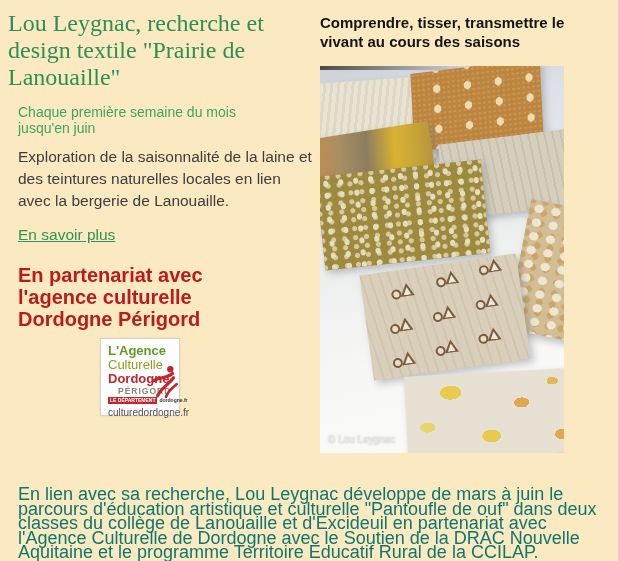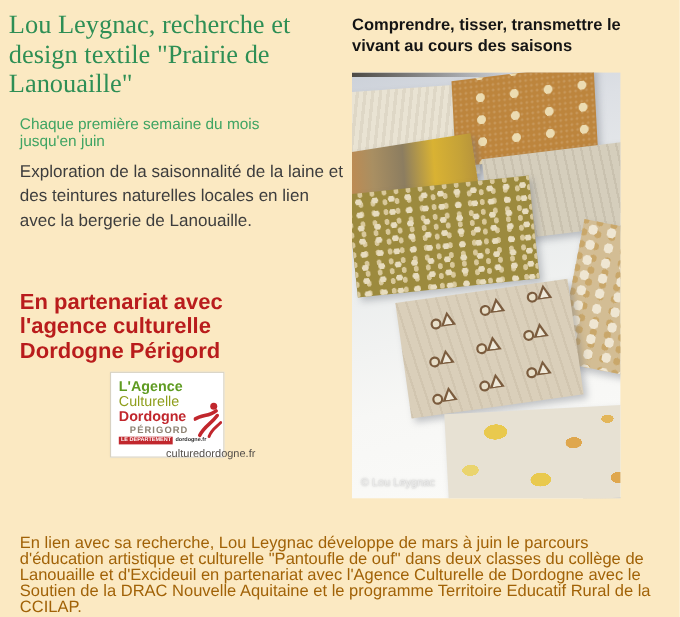--- a/index.html
+++ b/index.html
@@ -36,38 +36,38 @@
   }
   .partnership {
     position: absolute; left: 18px; top: 264px; width: 260px;
     font-size: 20px; line-height: 22px; font-weight: 700;
     color: #b91c1c;
   }
 
   
   .logo-box {
     position: absolute; left: 100px; top: 338px;
-    width: 104px; height: 78px;
+    width: 80px; height: 78px;
     background: #ffffff;
     border: 1px solid #d8d2c2;
     padding: 5px 6px 1px 7px;
     box-shadow: 0 0 2px rgba(0,0,0,0.08);
   }
   .logo-l1 { font-size: 13px; line-height: 14px; font-weight: 700; color: #5f9b22; }
   .logo-l2 { font-size: 13px; line-height: 14px; font-weight: 400; color: #8f9e1c; }
   .logo-l3 { font-size: 13px; line-height: 14px; font-weight: 700; color: #c1272d; }
   .logo-l4 { font-size: 8.5px; line-height: 10px; font-weight: 700; letter-spacing: 1px; color: #8d8272; padding-left: 10px; }
   .logo-banner { display: flex; align-items: center; gap: 2px; margin-top: 1px; }
   .logo-banner-chip {
     background: #c1272d; color: #ffffff;
     font-size: 5px; line-height: 7px; font-weight: 700;
     padding: 0 2px; white-space: nowrap;
   }
   .logo-banner-right { font-size: 5px; line-height: 7px; font-weight: 700; color: #333333; white-space: nowrap; }
-  .logo-site { font-size: 10px; line-height: 13px; color: #55504a; margin-top: 2px; margin-left: 43px; }
+  .logo-site { font-size: 10px; line-height: 13px; color: #55504a; margin-top: 2px; }
   .dancer { position: absolute; right: 1px; top: 26px; width: 26px; height: 34px; }
 
   
   .right-heading {
     position: absolute; left: 320px; top: 13px; width: 272px;
     font-size: 15px; line-height: 19px; font-weight: 700;
     color: #141414;
   }
 
   
@@ -169,32 +169,33 @@
   }
   .photo-caption {
     position: absolute; left: 8px; bottom: 8px;
     font-size: 10px; color: rgba(235,235,235,0.95);
     text-shadow: 0 0 2px rgba(120,120,120,0.6);
   }
 
   
   .footer-text {
     position: absolute; left: 18px; top: 487px; width: 584px;
-    font-size: 15px; line-height: 14.5px;
-    color: #a16207;
+    font-size: 18px; line-height: 14.5px;
+    color: #0f766e;
   }
 </style>
 </head>
 <body>
 
 <div class="canvas">
 
   <h1 class="title">Lou Leygnac, recherche et design textile "Prairie de Lanouaille"</h1>
   <p class="subtitle">Chaque première semaine du mois jusqu'en juin</p>
   <p class="description">Exploration de la saisonnalité de la laine et des teintures naturelles locales en lien avec la bergerie de Lanouaille.</p>
+  <a class="more-link">En savoir plus</a>
   <p class="partnership">En partenariat avec l'agence culturelle Dordogne Périgord</p>
 
   <div class="logo-box">
     <div class="logo-l1">L'Agence</div>
     <div class="logo-l2">Culturelle</div>
     <div class="logo-l3">Dordogne</div>
     <div class="logo-l4">PÉRIGORD</div>
     <div class="logo-banner">
       <span class="logo-banner-chip">LE DÉPARTEMENT</span>
       <span class="logo-banner-right">dordogne.fr</span>

